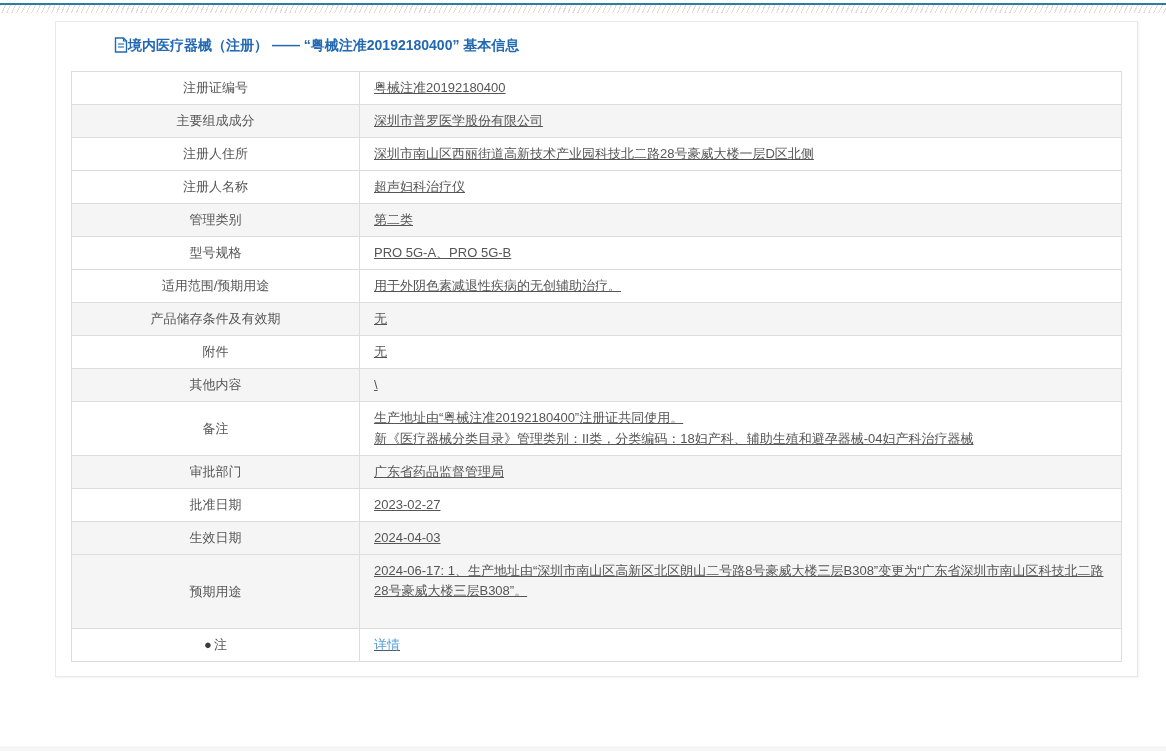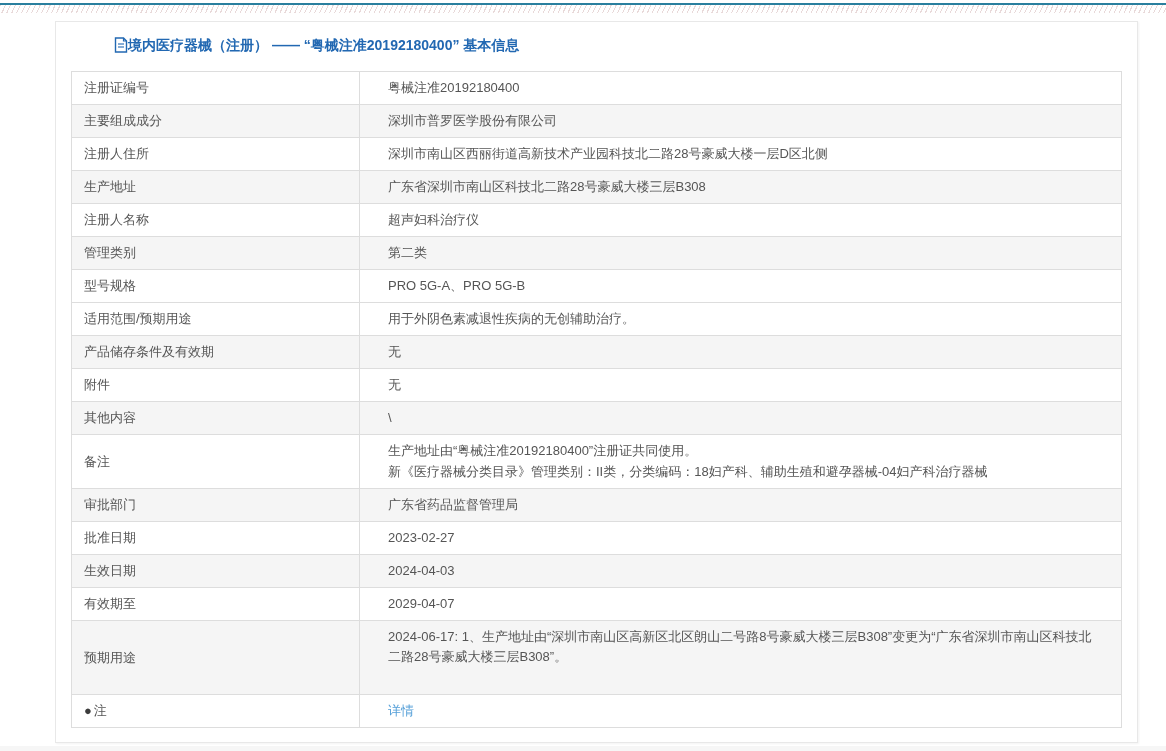--- a/index.html
+++ b/index.html
@@ -54,29 +54,29 @@
     font-size: 13px;
     color: var(--text);
   }
   .info-table td {
     border: 1px solid var(--border);
     vertical-align: middle;
   }
   .info-table tr.alt { background: var(--zebra); }
   td.label {
     width: 288px;
-    text-align: left;
+    text-align: center;
     padding: 5px 12px;
     line-height: 20px;
   }
   td.value {
     padding: 5px 14px;
     line-height: 20px;
   }
-  td.value .line { min-height: 20px; margin: 1px 14px; word-break: break-all; }
+  td.value .line { min-height: 20px; margin: 1px 0; word-break: break-all; text-decoration: underline; }
   .comment-icon {
     color: #3b3b3b;
     font-size: 13px;
     margin-right: 2px;
   }
   .detail-link {
     color: var(--link-blue);
     text-decoration: none;
     cursor: pointer;
   }
@@ -122,26 +122,20 @@
           <td class="value">
             <div class="line">深圳市普罗医学股份有限公司</div>
           </td>
         </tr>
         <tr>
           <td class="label">注册人住所</td>
           <td class="value">
             <div class="line">深圳市南山区西丽街道高新技术产业园科技北二路28号豪威大楼一层D区北侧</div>
           </td>
         </tr>
-        <tr class="alt">
-          <td class="label">生产地址</td>
-          <td class="value">
-            <div class="line">广东省深圳市南山区科技北二路28号豪威大楼三层B308</div>
-          </td>
-        </tr>
         <tr>
           <td class="label">注册人名称</td>
           <td class="value">
             <div class="line">超声妇科治疗仪</div>
           </td>
         </tr>
         <tr class="alt">
           <td class="label">管理类别</td>
           <td class="value">
             <div class="line">第二类</div>
@@ -193,26 +187,20 @@
         <tr>
           <td class="label">批准日期</td>
           <td class="value">
             <div class="line">2023-02-27</div>
           </td>
         </tr>
         <tr class="alt">
           <td class="label">生效日期</td>
           <td class="value">
             <div class="line">2024-04-03</div>
-          </td>
-        </tr>
-        <tr>
-          <td class="label">有效期至</td>
-          <td class="value">
-            <div class="line">2029-04-07</div>
           </td>
         </tr>
         <tr class="alt">
           <td class="label">预期用途</td>
           <td class="value">
             <div class="line">2024-06-17: 1、生产地址由“深圳市南山区高新区北区朗山二号路8号豪威大楼三层B308”变更为“广东省深圳市南山区科技北二路28号豪威大楼三层B308”。</div>
             <div class="line"></div>
           </td>
         </tr>
         <tr>

